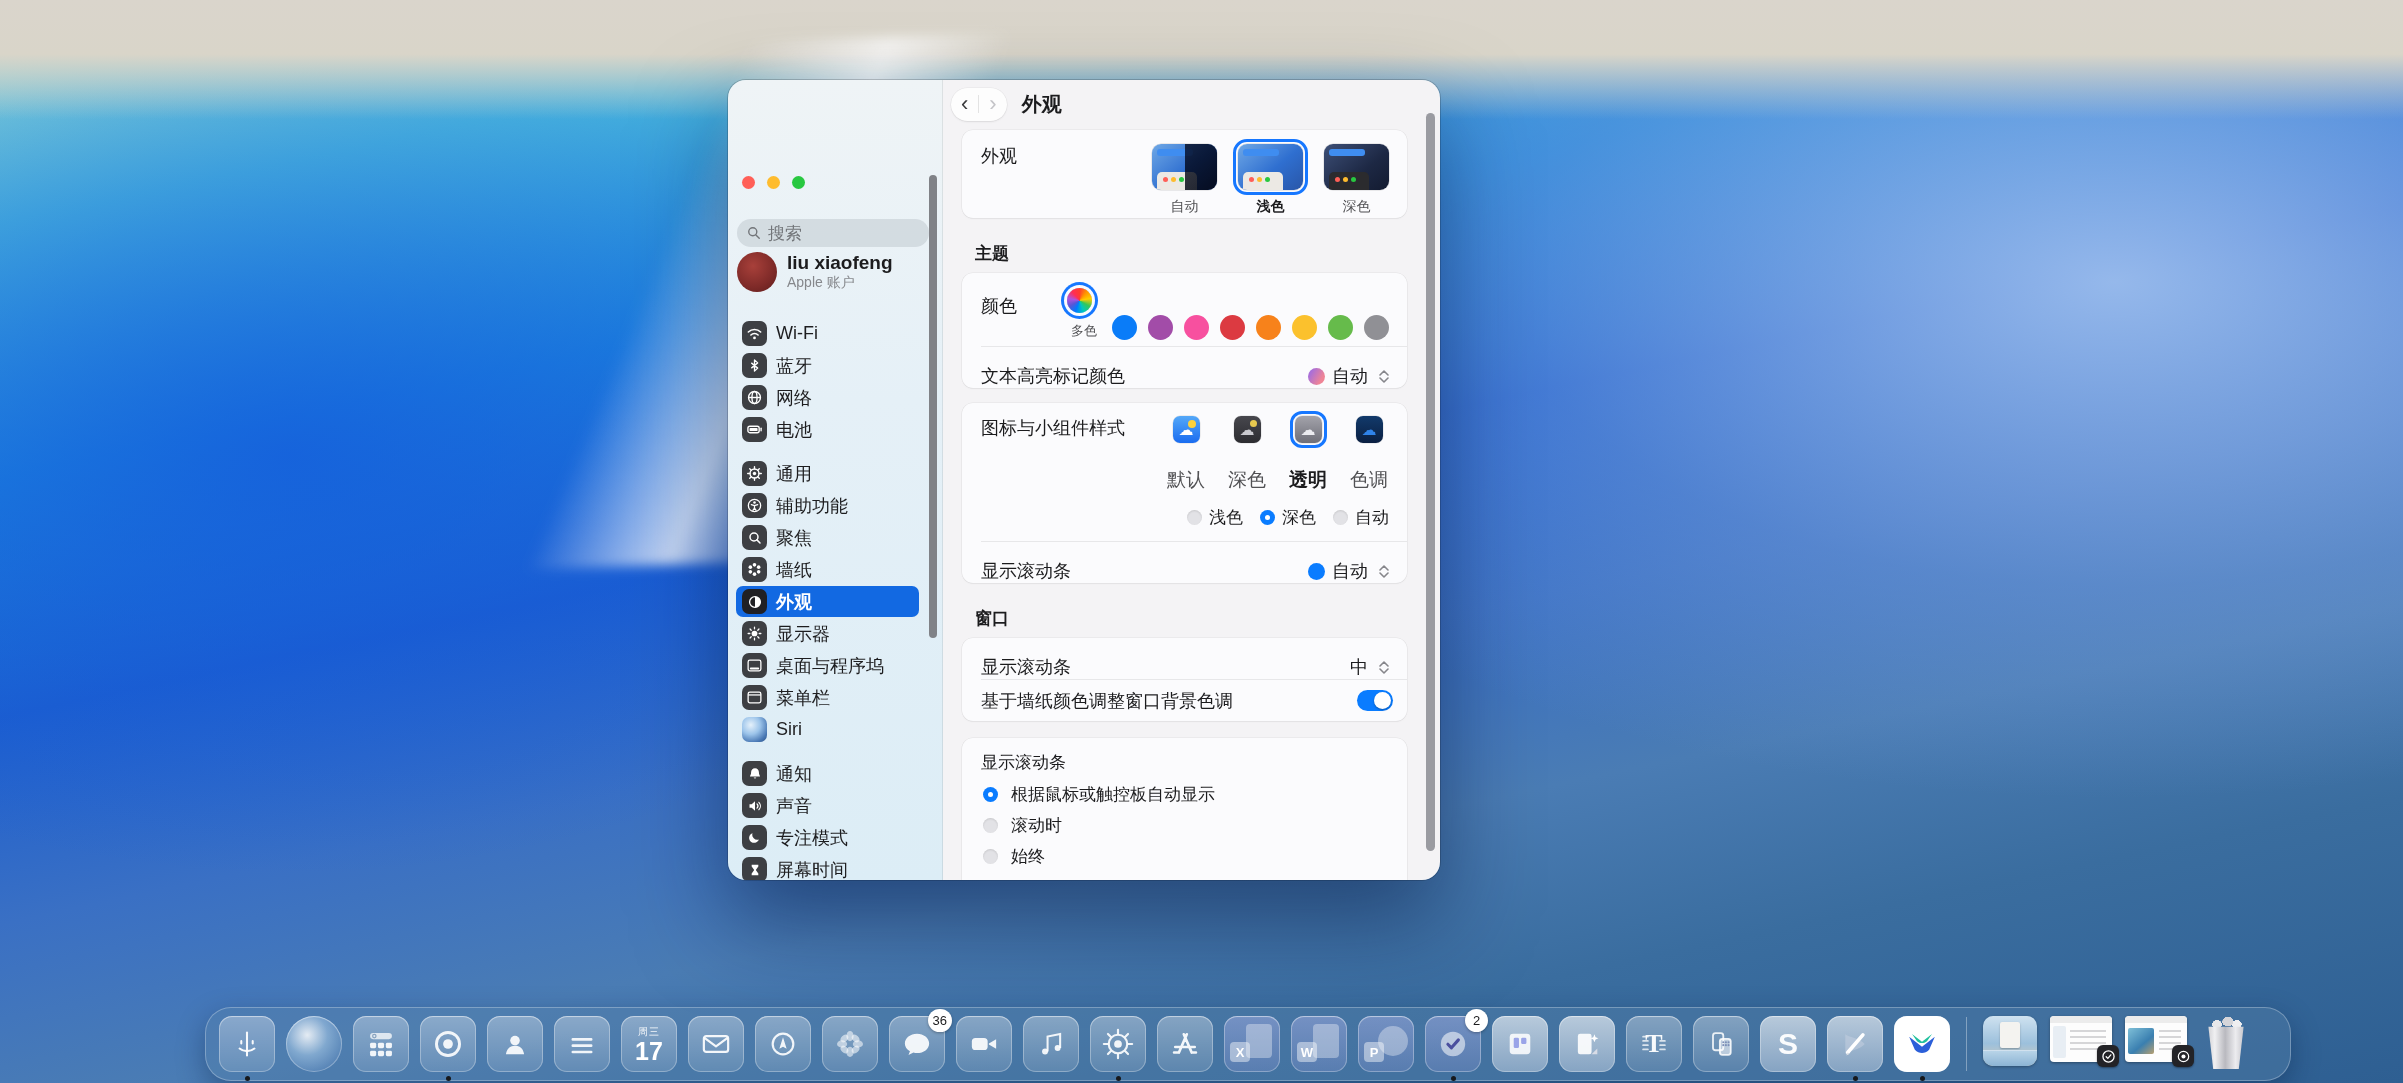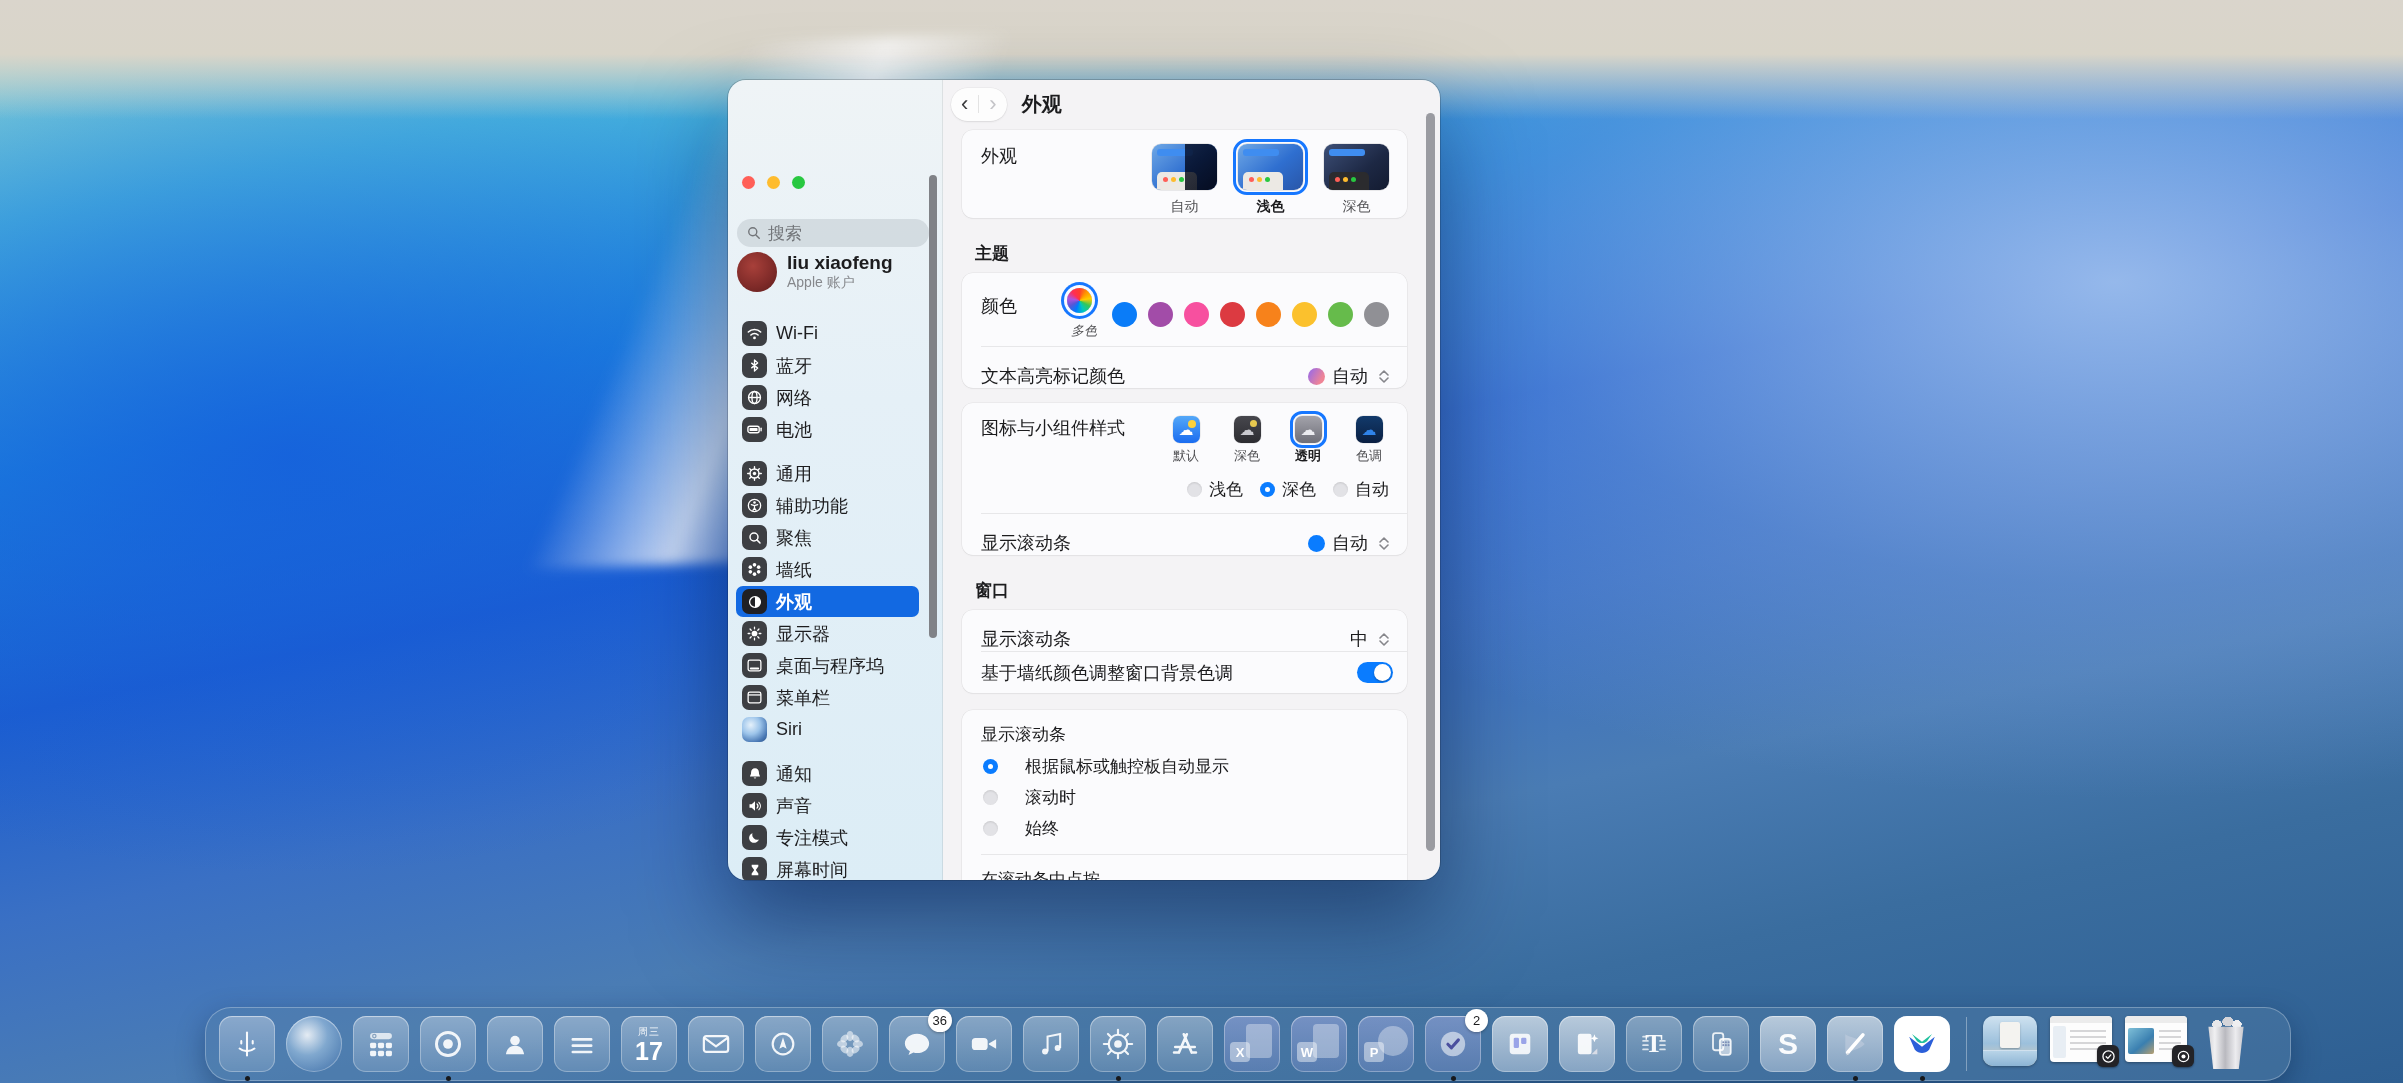--- a/index.html
+++ b/index.html
@@ -77,21 +77,21 @@
   .thumb.dark { background:linear-gradient(140deg,#3d4f77 0%,#1d2844 60%,#131b30 100%); }
   .thumb.dark .miniwin { background:#2b2b2e; }
   .thumb.auto::after { content:""; position:absolute; right:0; top:0; width:50%; height:100%;
     background:linear-gradient(140deg,rgba(10,16,34,.78),rgba(8,12,26,.9)); mix-blend-mode:multiply; }
   .thumb.selth { outline:3px solid #1677ff; outline-offset:2px; }
   .thumbcap { margin-top:8px; font-size:14px; color:#515154; }
   .thumbcap.sel { font-weight:bold; color:#1c1c1e; }
 
   
   .colorrow { display:flex; align-items:flex-start; padding:15px 18px 6px 19px; min-height:64px; }
-  .swatches { margin-left:auto; display:flex; align-items:center; gap:11px;font-style:italic; }
+  .swatches { margin-left:auto; display:flex; align-items:flex-end; gap:11px; }
   .swatch { width:25px; height:25px; border-radius:50%; }
   .swatch.multi { background:conic-gradient(#ff3b30,#ff9500,#ffcc00,#34c759,#00c7be,#007aff,#5856d6,#af52de,#ff2d55,#ff3b30);
     box-shadow:0 0 0 3px #fbfbfd,0 0 0 6px #1677ff; margin-right:3px; }
   .multiwrap { text-align:center; width:34px; }
   .multicap { font-size:13px; color:#515154; margin-top:9px; }
   .valrow { display:flex; align-items:flex-end; height:41px; padding:0 14px 0 19px; }
   .valright { margin-left:auto; display:flex; align-items:center; gap:7px; }
   .valdot { width:17px; height:17px; border-radius:50%; }
   .valtext { font-size:18px; color:#1c1c1e; }
   .stepper { display:flex; flex-direction:column; align-items:center; gap:1px; padding:2px 4px; }
@@ -105,41 +105,41 @@
   .tile { width:27px; height:27px; border-radius:7px; margin:0 auto; position:relative;
     display:flex; align-items:center; justify-content:center; font-size:15px; color:#fff;
     box-shadow:0 0 0 .5px rgba(0,0,0,.12); }
   .tile.def { background:linear-gradient(180deg,#54a8f8,#1a6cf0); }
   .tile.dk { background:linear-gradient(180deg,#47474d,#2c2c31); }
   .tile.cl { background:linear-gradient(180deg,#a3a3ab,#6f6f78); }
   .tile.tint { background:linear-gradient(180deg,#123a6b,#0a1f42); color:#2f83ea; }
   .tile.seltile { outline:3px solid #1677ff; outline-offset:2px; }
   .tile .sun { position:absolute; right:4px; top:4px; width:8px; height:8px; border-radius:50%; background:#fdd23c; }
   .tile .cloudtxt { position:relative; z-index:1; }
-  .tilecap { font-size:13px; color:#515154; margin-top:4px; }
+  .tilecap { font-size:19px; color:#515154; margin-top:24px; }
   .tilecap.sel { font-weight:bold; color:#1c1c1e; }
   .radiorow { display:flex; justify-content:flex-end; gap:17px; margin:13px 0 2px 0; }
   .radio { display:flex; align-items:center; gap:7px; }
   .rdot { width:15px; height:15px; border-radius:50%; background:#e2e2e6;
     box-shadow:inset 0 1px 2px rgba(0,0,0,.12); }
   .rdot.on { background:#0a7cff; box-shadow:none; position:relative; }
   .rdot.on::after { content:""; position:absolute; left:5px; top:5px; width:5px; height:5px;
     border-radius:50%; background:#fff; }
   .rlabel { font-size:17px; color:#1c1c1e; }
 
   
   .togglerow { display:flex; align-items:center; height:41px; padding:0 14px 0 19px; }
   .toggle { margin-left:auto; width:36px; height:21px; border-radius:11px; background:#0a7cff; position:relative; }
   .toggle .knob { position:absolute; right:2px; top:2px; width:17px; height:17px; border-radius:50%;
     background:#fff; box-shadow:0 1px 2px rgba(0,0,0,.3); }
 
   
   .grp { padding:13px 18px 12px 19px; }
   .grpttl { font-size:17px; color:#1c1c1e; margin-bottom:9px; }
-  .grp .radio { margin:0 0 8px 2px; gap:27px; }
+  .grp .radio { margin:0 0 8px 2px; gap:13px; }
   .grp .rlabel { font-size:17px; }
 
   .mainscroll { position:absolute; right:5px; top:33px; width:9px; height:738px;
     background:#9a9ba1; border-radius:5px; }
 
   
   .dock { position:absolute; left:205px; top:1007px; width:2086px; height:74px;
     border-radius:26px; background:rgba(88,128,168,.38);
     box-shadow:inset 0 0 0 1px rgba(255,255,255,.28),0 10px 28px rgba(0,25,60,.35);
     display:flex; align-items:center; gap:11px; padding:0 14px; }

